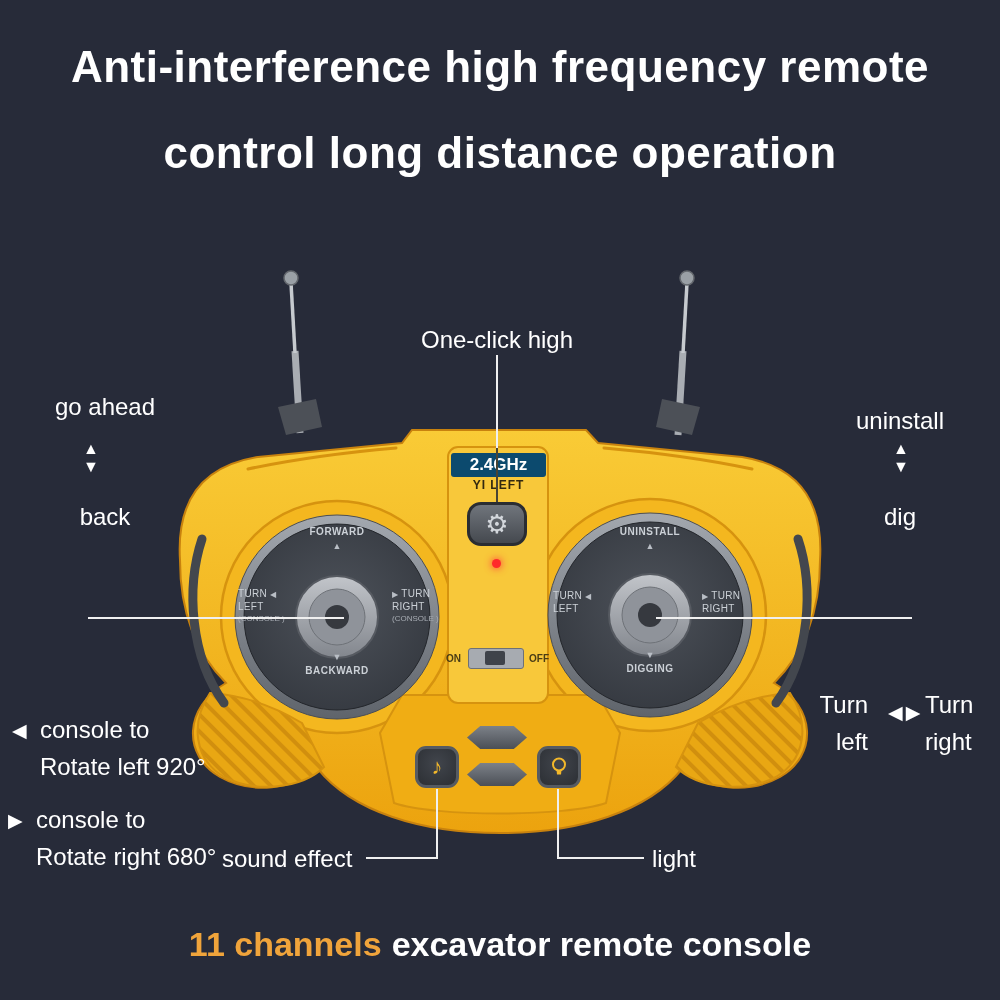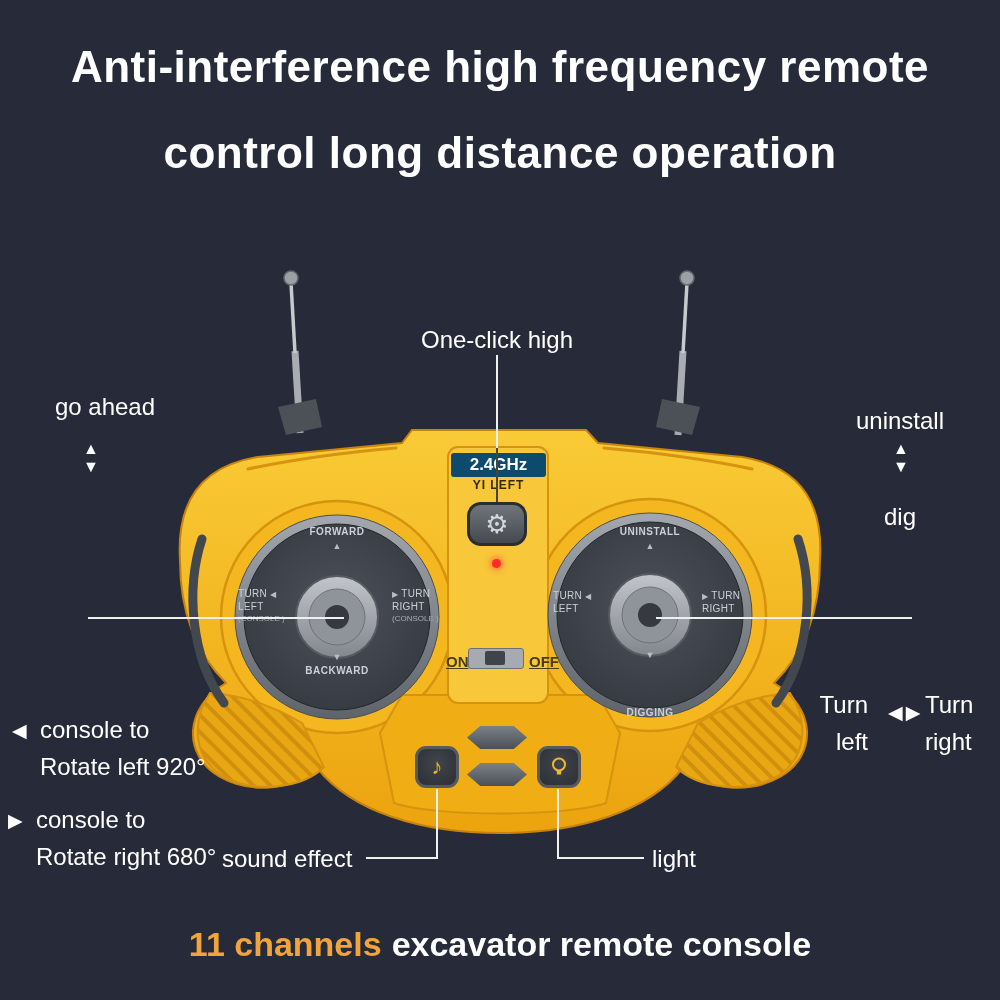--- a/index.html
+++ b/index.html
@@ -27,21 +27,21 @@
          font-size:12px;font-weight:bold;letter-spacing:1px;}
   .gearBtn{position:absolute;left:467px;top:502px;width:60px;height:44px;border-radius:14px;
            background:linear-gradient(#70757c,#45494f);border:3px solid #2a2d32;
            display:flex;align-items:center;justify-content:center;box-sizing:border-box;}
   .gearBtn span{color:#d3d7dc;font-size:26px;line-height:26px;}
   .led{position:absolute;left:492px;top:559px;width:9px;height:9px;border-radius:50%;
        background:#ff2a2a;box-shadow:0 0 7px 1px rgba(255,60,60,.8);}
   .switch{position:absolute;left:468px;top:648px;width:56px;height:21px;background:#a7abb1;
           border:1px solid #6d7177;border-radius:3px;box-sizing:border-box;}
   .switch .knob{position:absolute;left:16px;top:2px;width:20px;height:14px;background:#3f434a;border-radius:2px;}
-  .tinyLbl{position:absolute;font-size:15px;color:#4a3d15;font-weight:bold;text-decoration:underline;}
+  .tinyLbl{position:absolute;font-size:10px;color:#4a3d15;font-weight:bold;}
   .hexBtn{position:absolute;left:467px;width:60px;height:23px;
           background:linear-gradient(#7c8188,#4b4f56);
           clip-path:polygon(22% 0,78% 0,100% 50%,78% 100%,22% 100%,0 50%);}
   .roundBtn{position:absolute;width:44px;height:42px;border-radius:11px;
             background:radial-gradient(circle at 50% 40%,#41454c,#2c2f34);
             border:3px solid #565b62;display:flex;align-items:center;justify-content:center;box-sizing:border-box;}
   .roundBtn .note{color:#f3b82a;font-size:22px;line-height:22px;}
   .footer{position:absolute;left:0;right:0;top:925px;text-align:center;font-size:34px;font-weight:bold;}
   .footer .hl{color:#f0a43b;}
   .footer .rest{color:#ffffff;margin-left:10px;}
@@ -176,31 +176,32 @@
     <div><span>TURN</span>
          <span class="tri">◀</span></div>
     <div>LEFT</div>
   </div>
   <div class="sideLabel" style="left:702px;top:590px;width:64px;">
     <div><span class="tri">▶</span>
          <span>TURN</span></div>
     <div>RIGHT</div>
   </div>
   <div class="faceTri" style="left:580px;top:650px;width:140px;">▼</div>
-  <div class="stickLabel" style="left:580px;top:663px;width:140px;margin-top:44px;">DIGGING</div>
+  <div class="stickLabel" style="left:580px;top:663px;width:140px;">DIGGING</div>
 
   <div class="callout center" style="left:377px;top:326px;width:240px;">One-click high</div>
   <div class="cline" style="left:496px;top:355px;width:2px;height:93px;"></div>
   <div class="dline" style="left:496px;top:448px;width:2px;height:54px;"></div>
 
   <div class="callout center" style="left:30px;top:393px;width:150px;">go ahead</div>
   <div class="updown" style="left:78px;top:441px;">
     <span>▲</span>
     <span>▼</span>
   </div>
+  <div class="callout center" style="left:30px;top:503px;width:150px;">back</div>
   <div class="cline" style="left:88px;top:617px;width:256px;height:2px;"></div>
 
   <div class="callout center" style="left:825px;top:407px;width:150px;">uninstall</div>
   <div class="updown" style="left:888px;top:441px;">
     <span>▲</span>
     <span>▼</span>
   </div>
   <div class="callout center" style="left:825px;top:503px;width:150px;">dig</div>
   <div class="cline" style="left:656px;top:617px;width:256px;height:2px;"></div>
 

